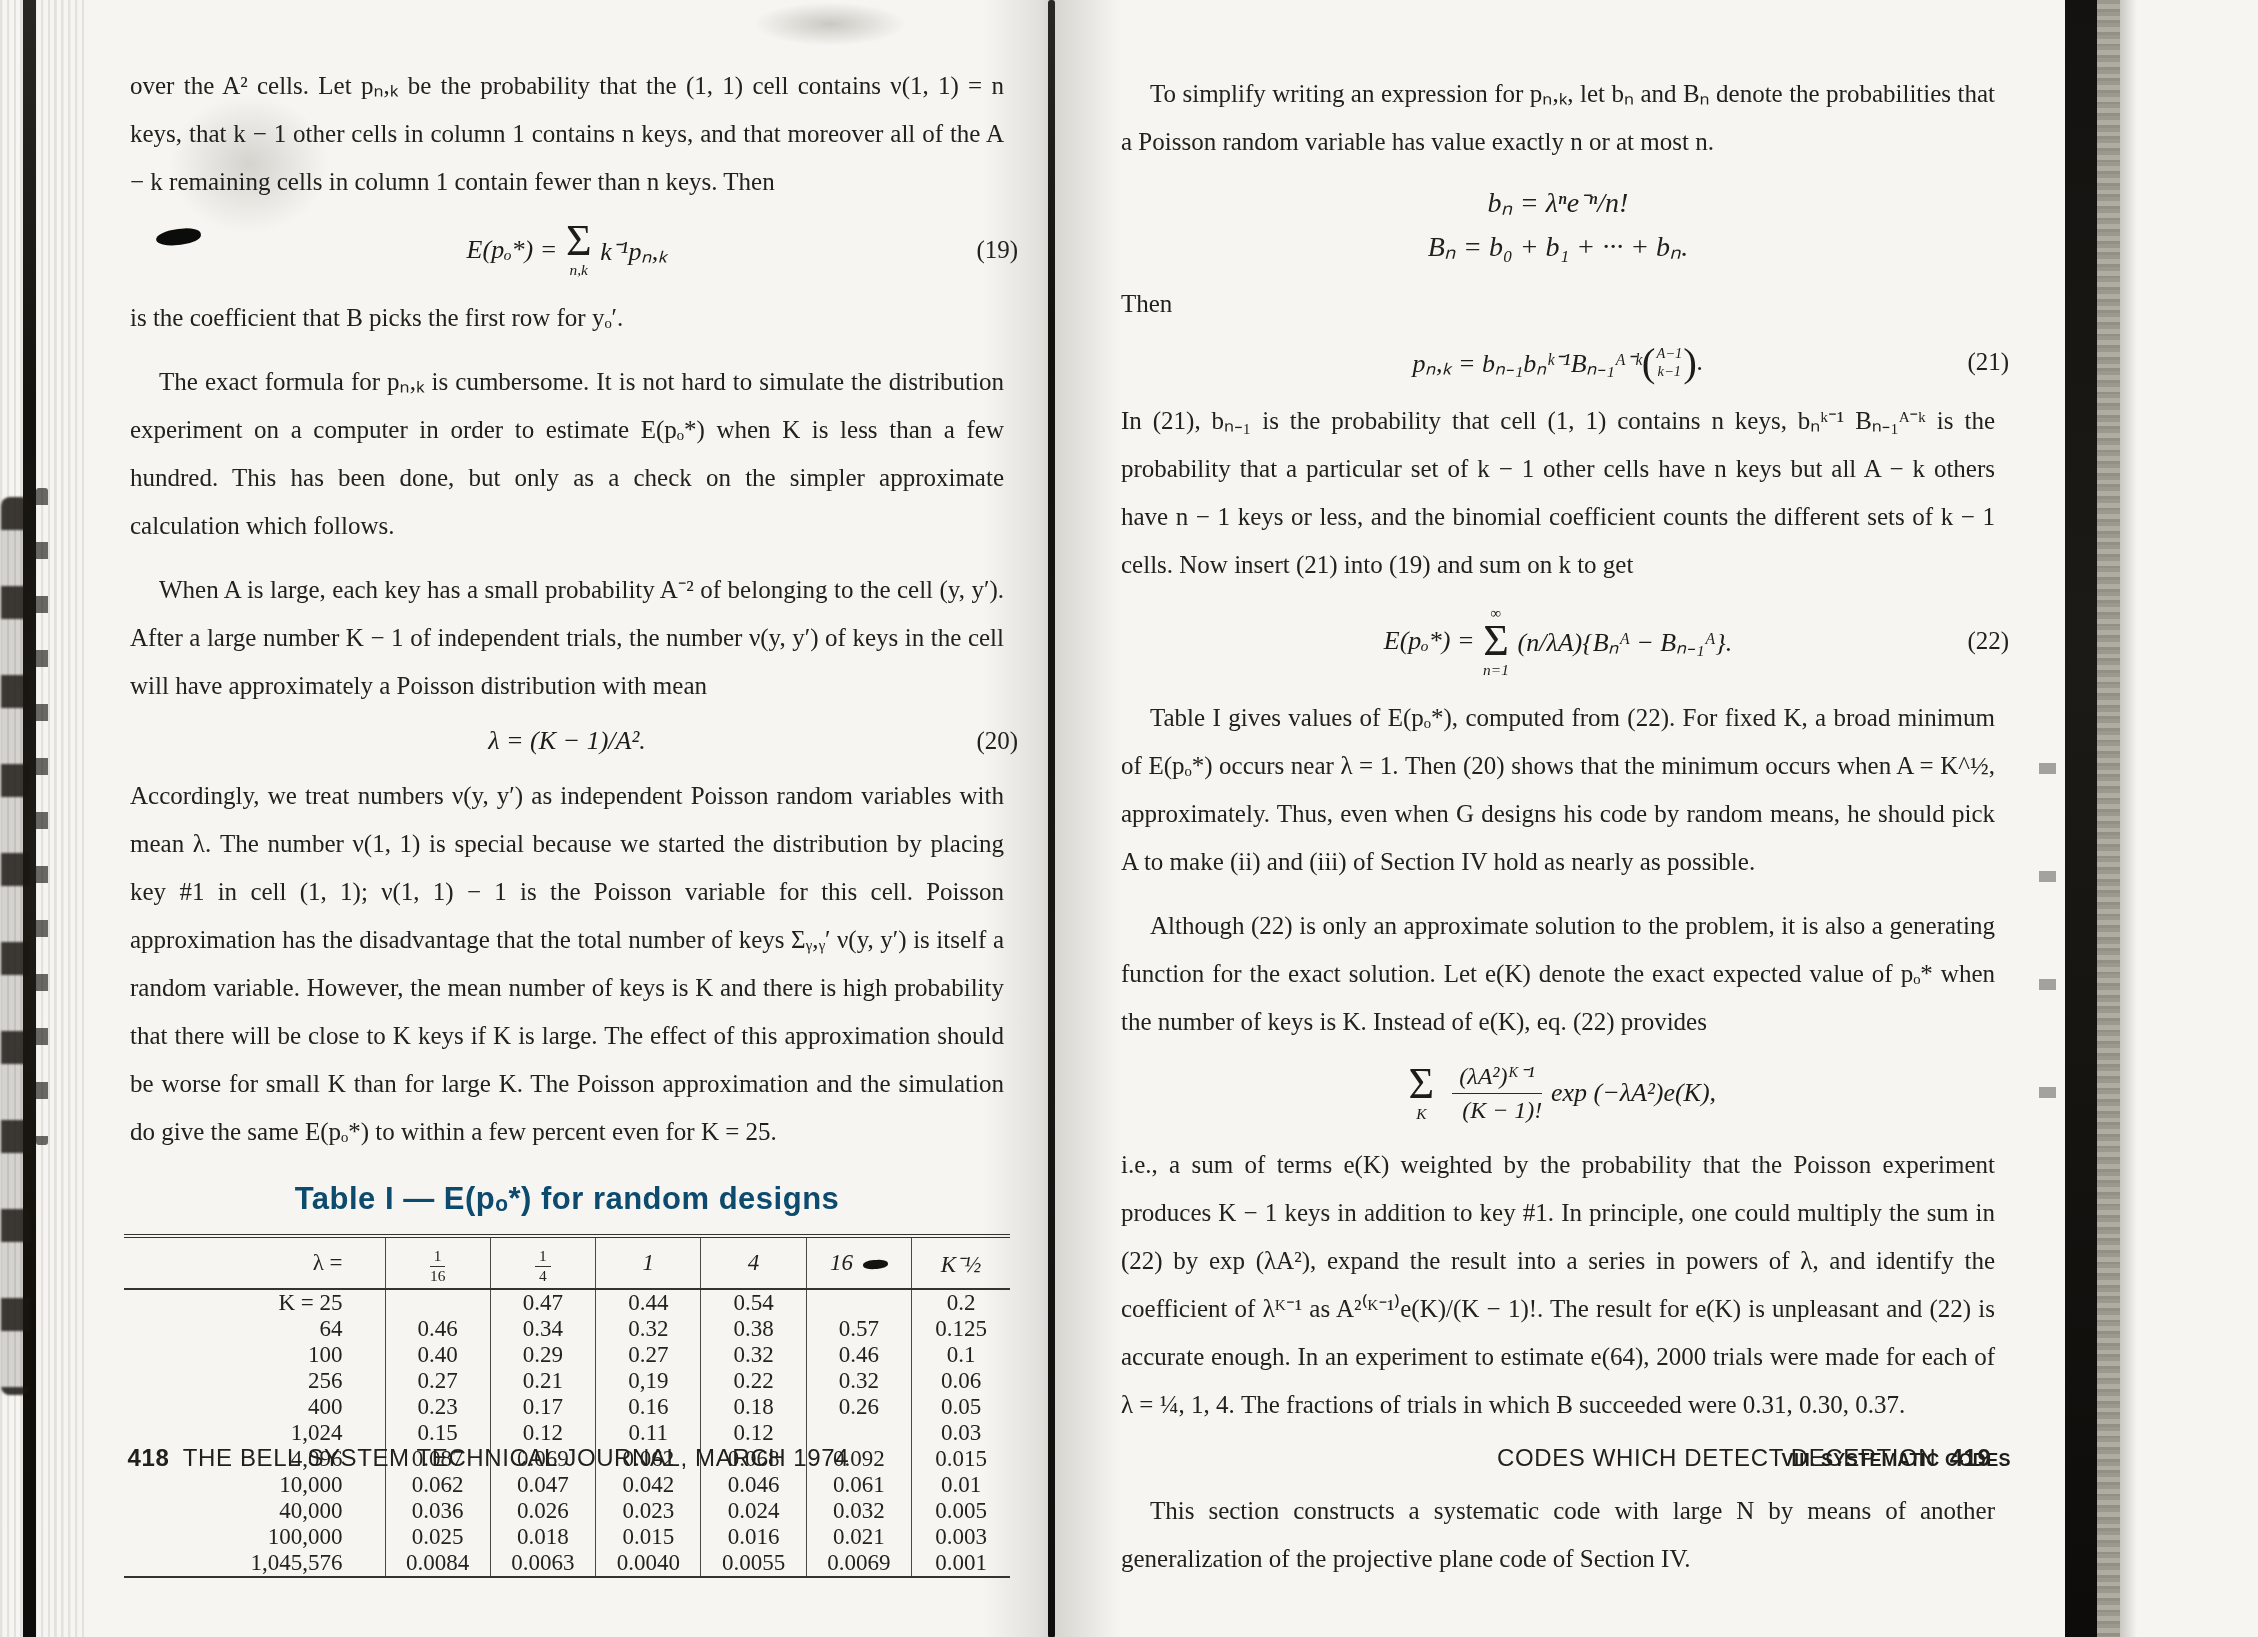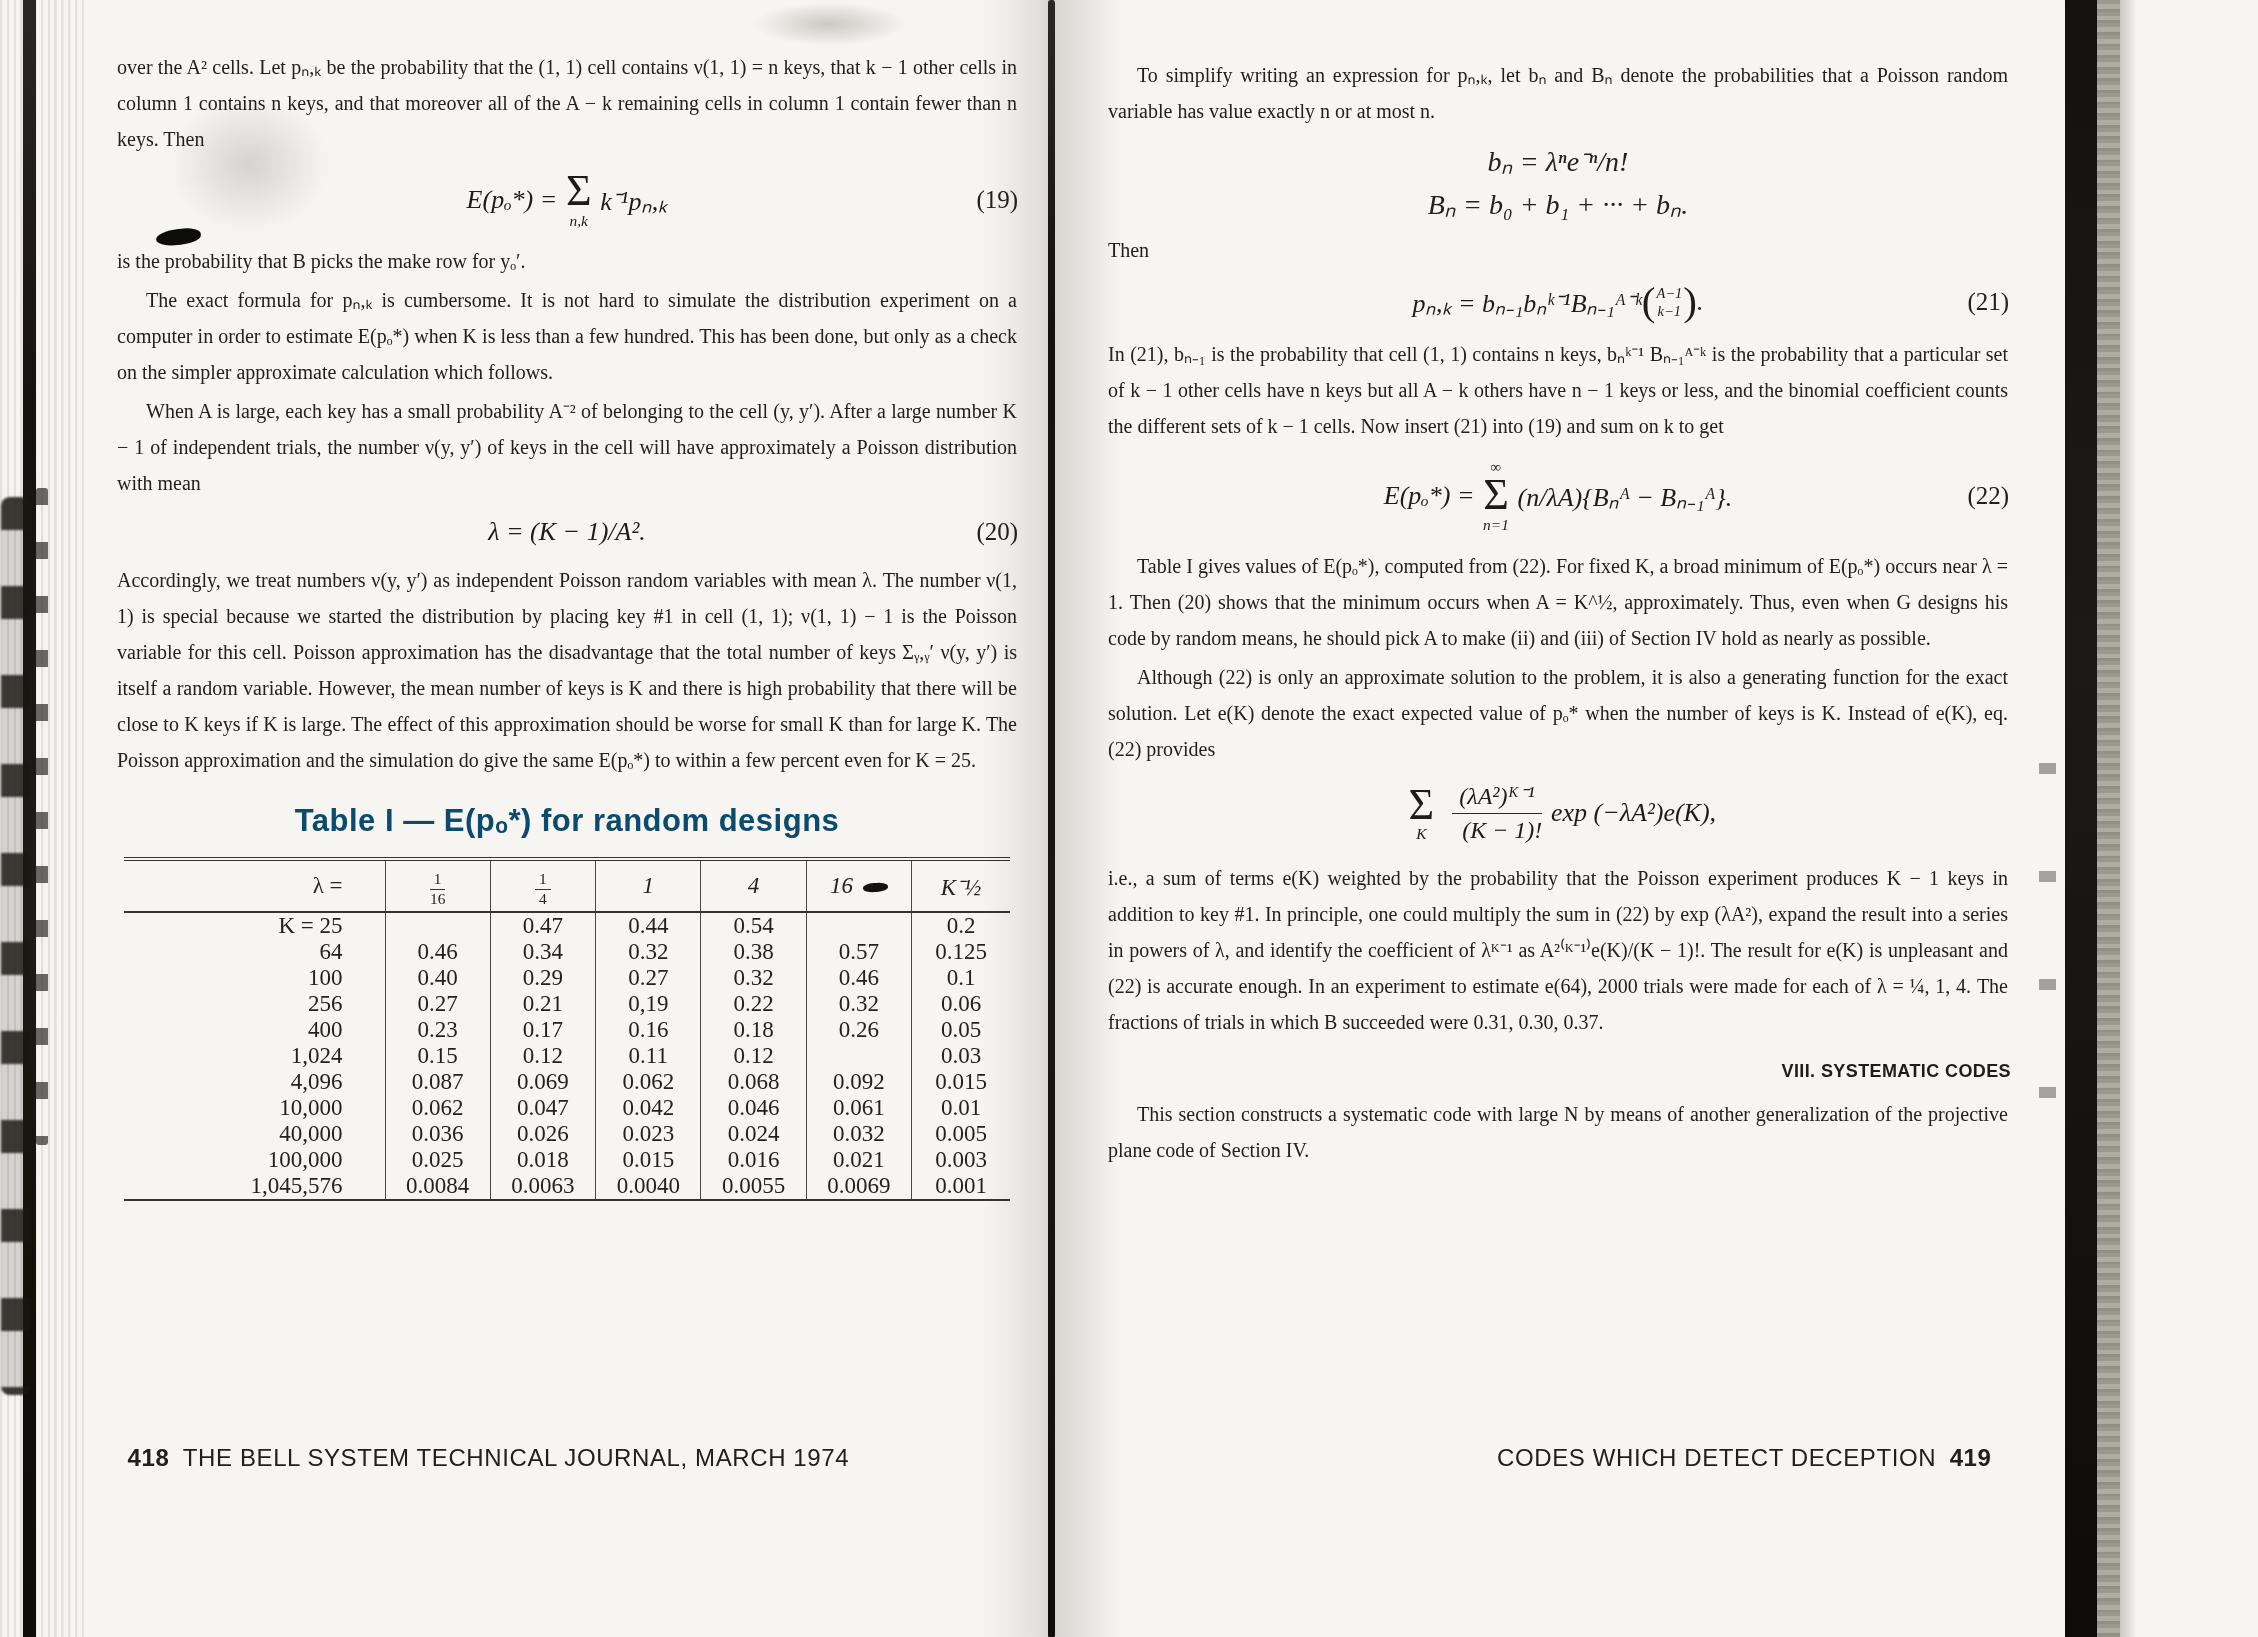--- a/index.html
+++ b/index.html
@@ -6,21 +6,21 @@
   body{
     width:2258px;height:1638px;position:relative;overflow:hidden;
     background:#f6f5f1;
     font-family:"Liberation Serif", serif;
     color:#22211d;
   }
   
   .col{position:absolute;width:906px;}
   .col-left{left:114px;top:46px;}
   .col-right{left:1105px;top:54px;}
-  p{margin:3px;font-size:20px;line-height:36px;text-align:justify;}
+  p{margin:16px;font-size:25px;line-height:48px;text-align:justify;}
   .indent{text-indent:29px;}
   .noindent{text-indent:0;}
   
   .eq-row{position:relative;display:flex;justify-content:center;align-items:center;
           font-style:italic;font-size:26px;color:#1d1c18;margin:15.4px 0;}
   .eq-row .eq-num{position:absolute;right:1.9px;font-style:normal;font-size:25px;color:#22211d;}
   .sum{display:inline-flex;flex-direction:column;align-items:center;margin:0 8.7px;line-height:1;}
   .sum .sigma{font-size:44px;font-style:normal;line-height:.85;}
   .sum .top{font-size:15.4px;font-style:normal;line-height:1;margin-bottom:1.9px;}
   .sum .bot{font-size:15.4px;line-height:1;margin-top:2.9px;}
@@ -107,21 +107,21 @@
   <div class="eq-row">
     <span>E(pₒ*) =</span>
     <span class="sum">
       <span class="sigma">Σ</span>
       <span class="bot">n,k</span>
     </span>
     <span>k⁻¹pₙ,ₖ</span>
     <span class="eq-num">(19)</span>
   </div>
 
-  <p class="noindent">is the probability that B picks the make row for yₒ′.</p>
+  <p class="noindent">is the coefficient that B picks the first row for yₒ′.</p>
   <p class="indent">The exact formula for pₙ,ₖ is cumbersome. It is not hard to simulate the distribution experiment on a computer in order to estimate E(pₒ*) when K is less than a few hundred. This has been done, but only as a check on the simpler approximate calculation which follows.</p>
   <p class="indent">When A is large, each key has a small probability A⁻² of belonging to the cell (y, y′). After a large number K − 1 of independent trials, the number ν(y, y′) of keys in the cell will have approximately a Poisson distribution with mean</p>
 
   <div class="eq-row">
     <span>λ = (K − 1)/A².</span>
     <span class="eq-num">(20)</span>
   </div>
 
   <p class="noindent">Accordingly, we treat numbers ν(y, y′) as independent Poisson random variables with mean λ. The number ν(1, 1) is special because we started the distribution by placing key #1 in cell (1, 1); ν(1, 1) − 1 is the Poisson variable for this cell. Poisson approximation has the disadvantage that the total number of keys Σᵧ,ᵧ′ ν(y, y′) is itself a random variable. However, the mean number of keys is K and there is high probability that there will be close to K keys if K is large. The effect of this approximation should be worse for small K than for large K. The Poisson approximation and the simulation do give the same E(pₒ*) to within a few percent even for K = 25.</p>
 

